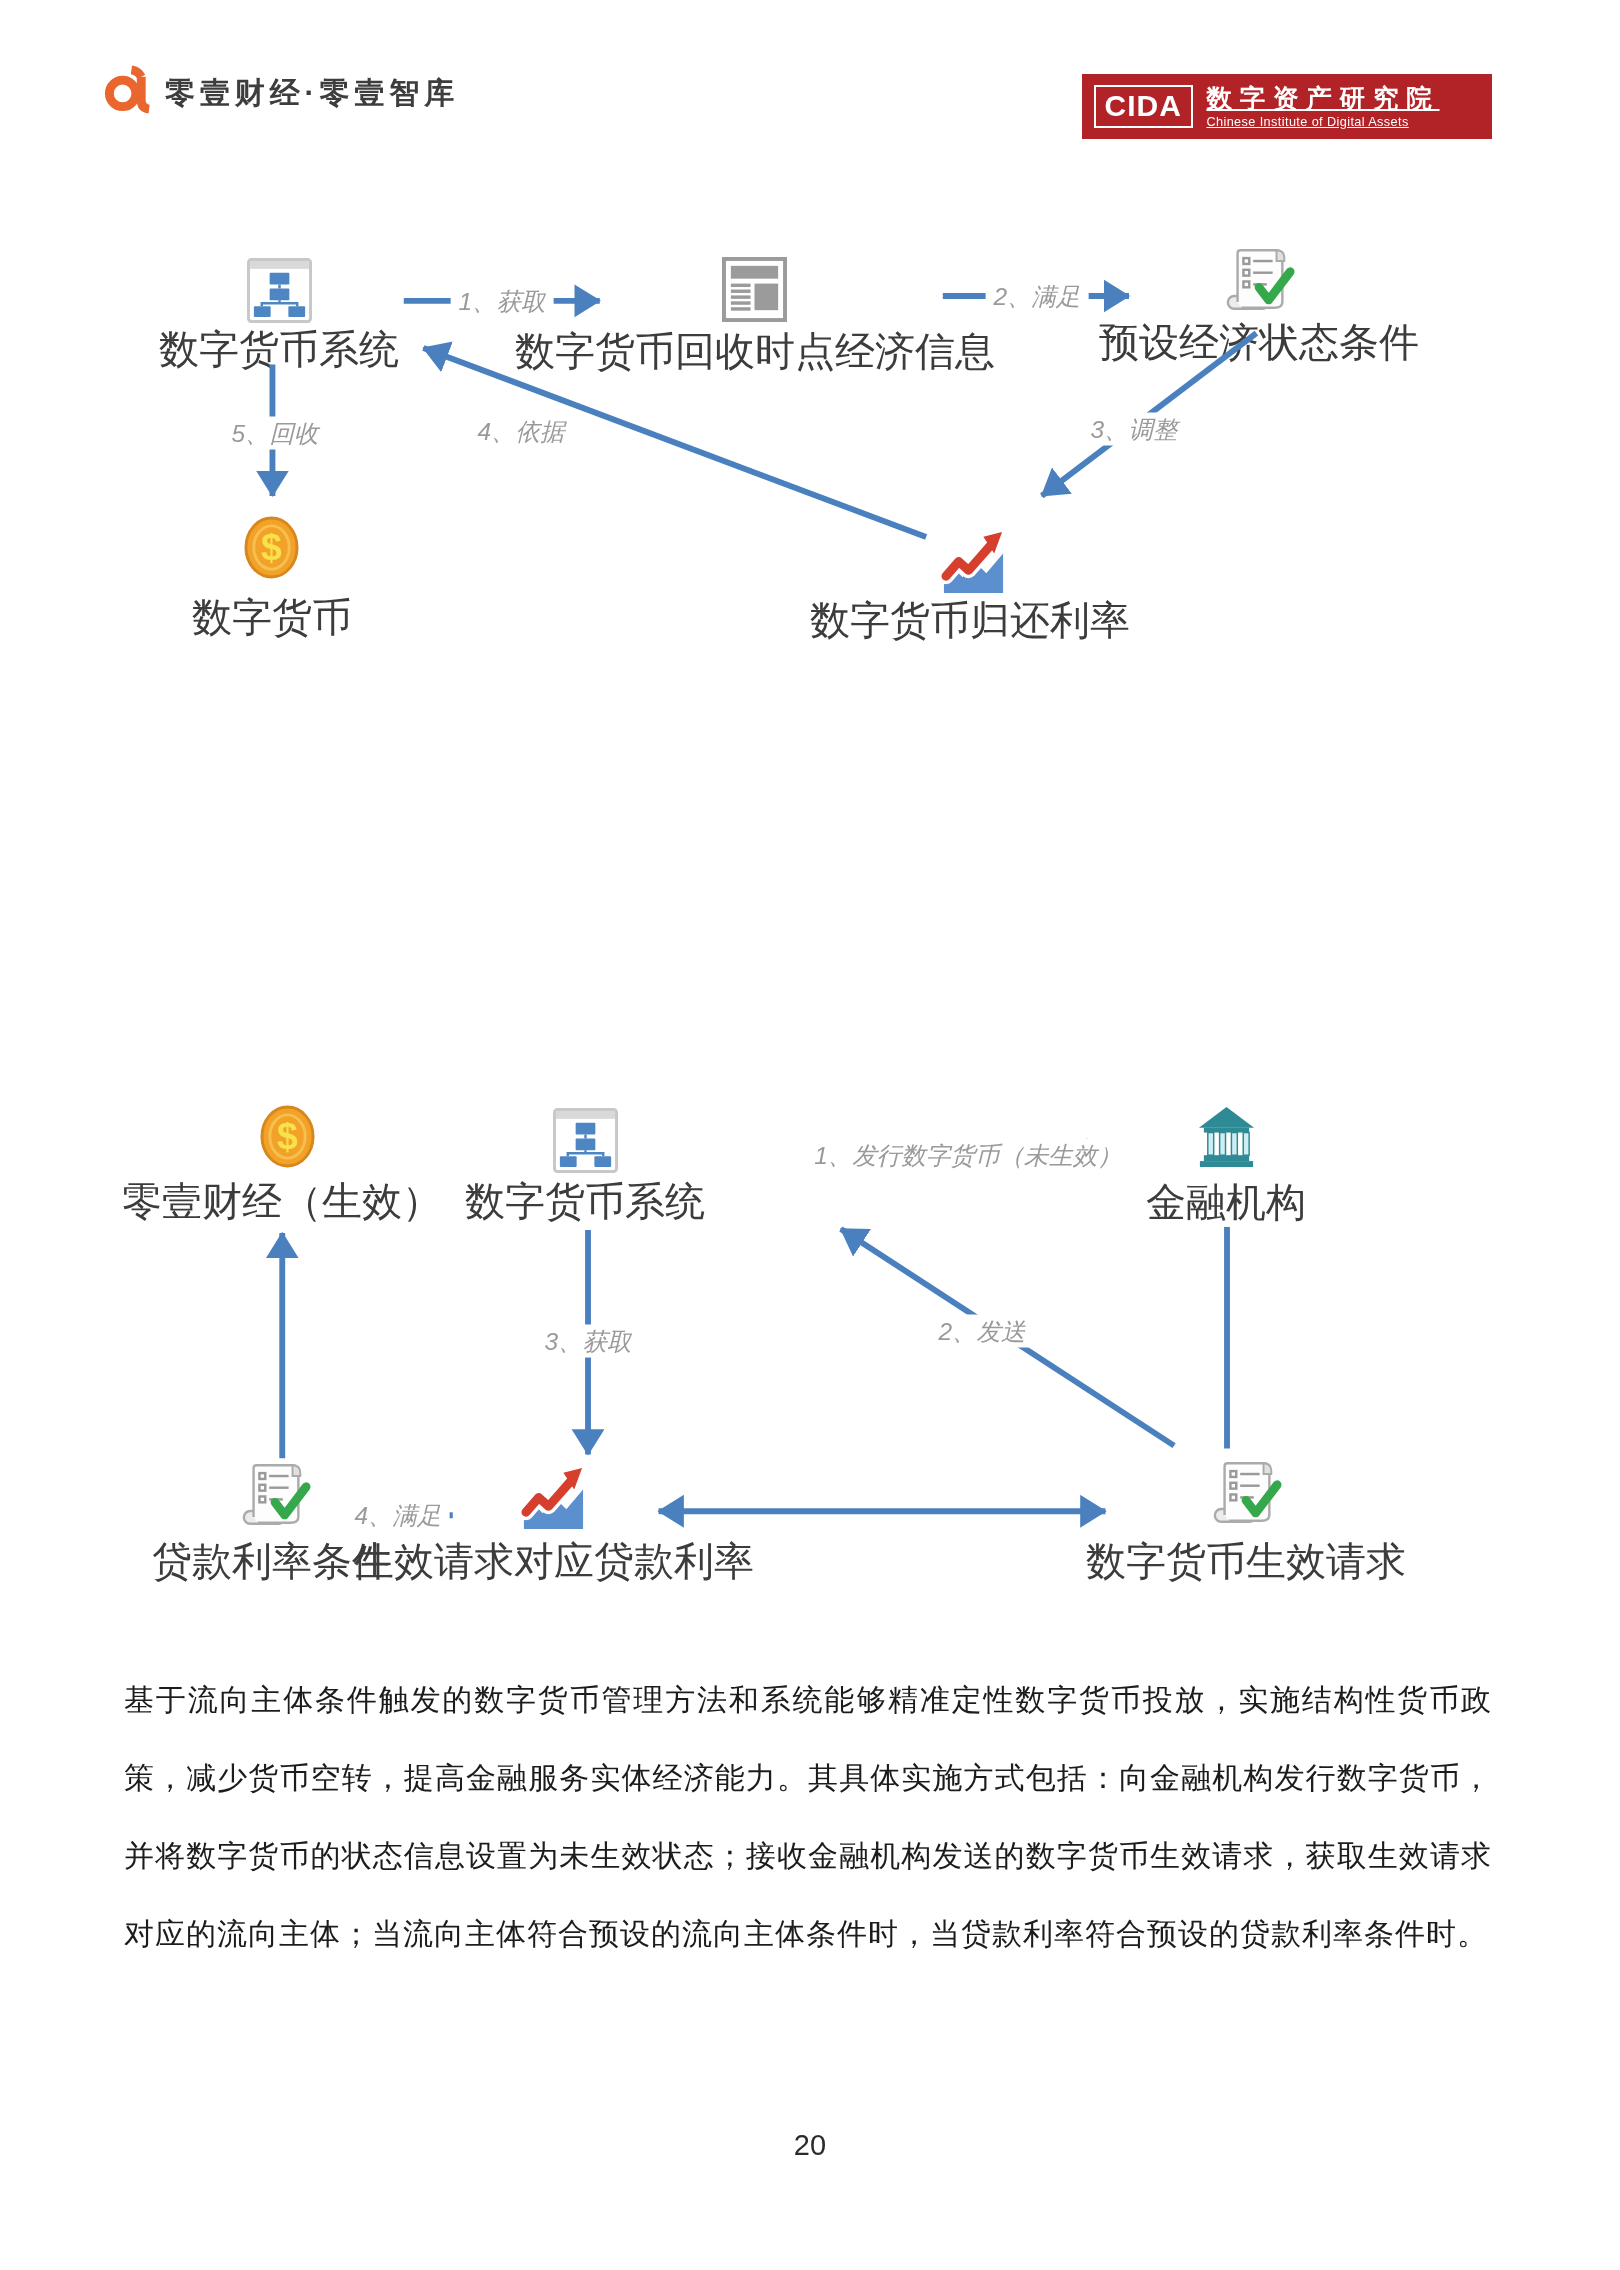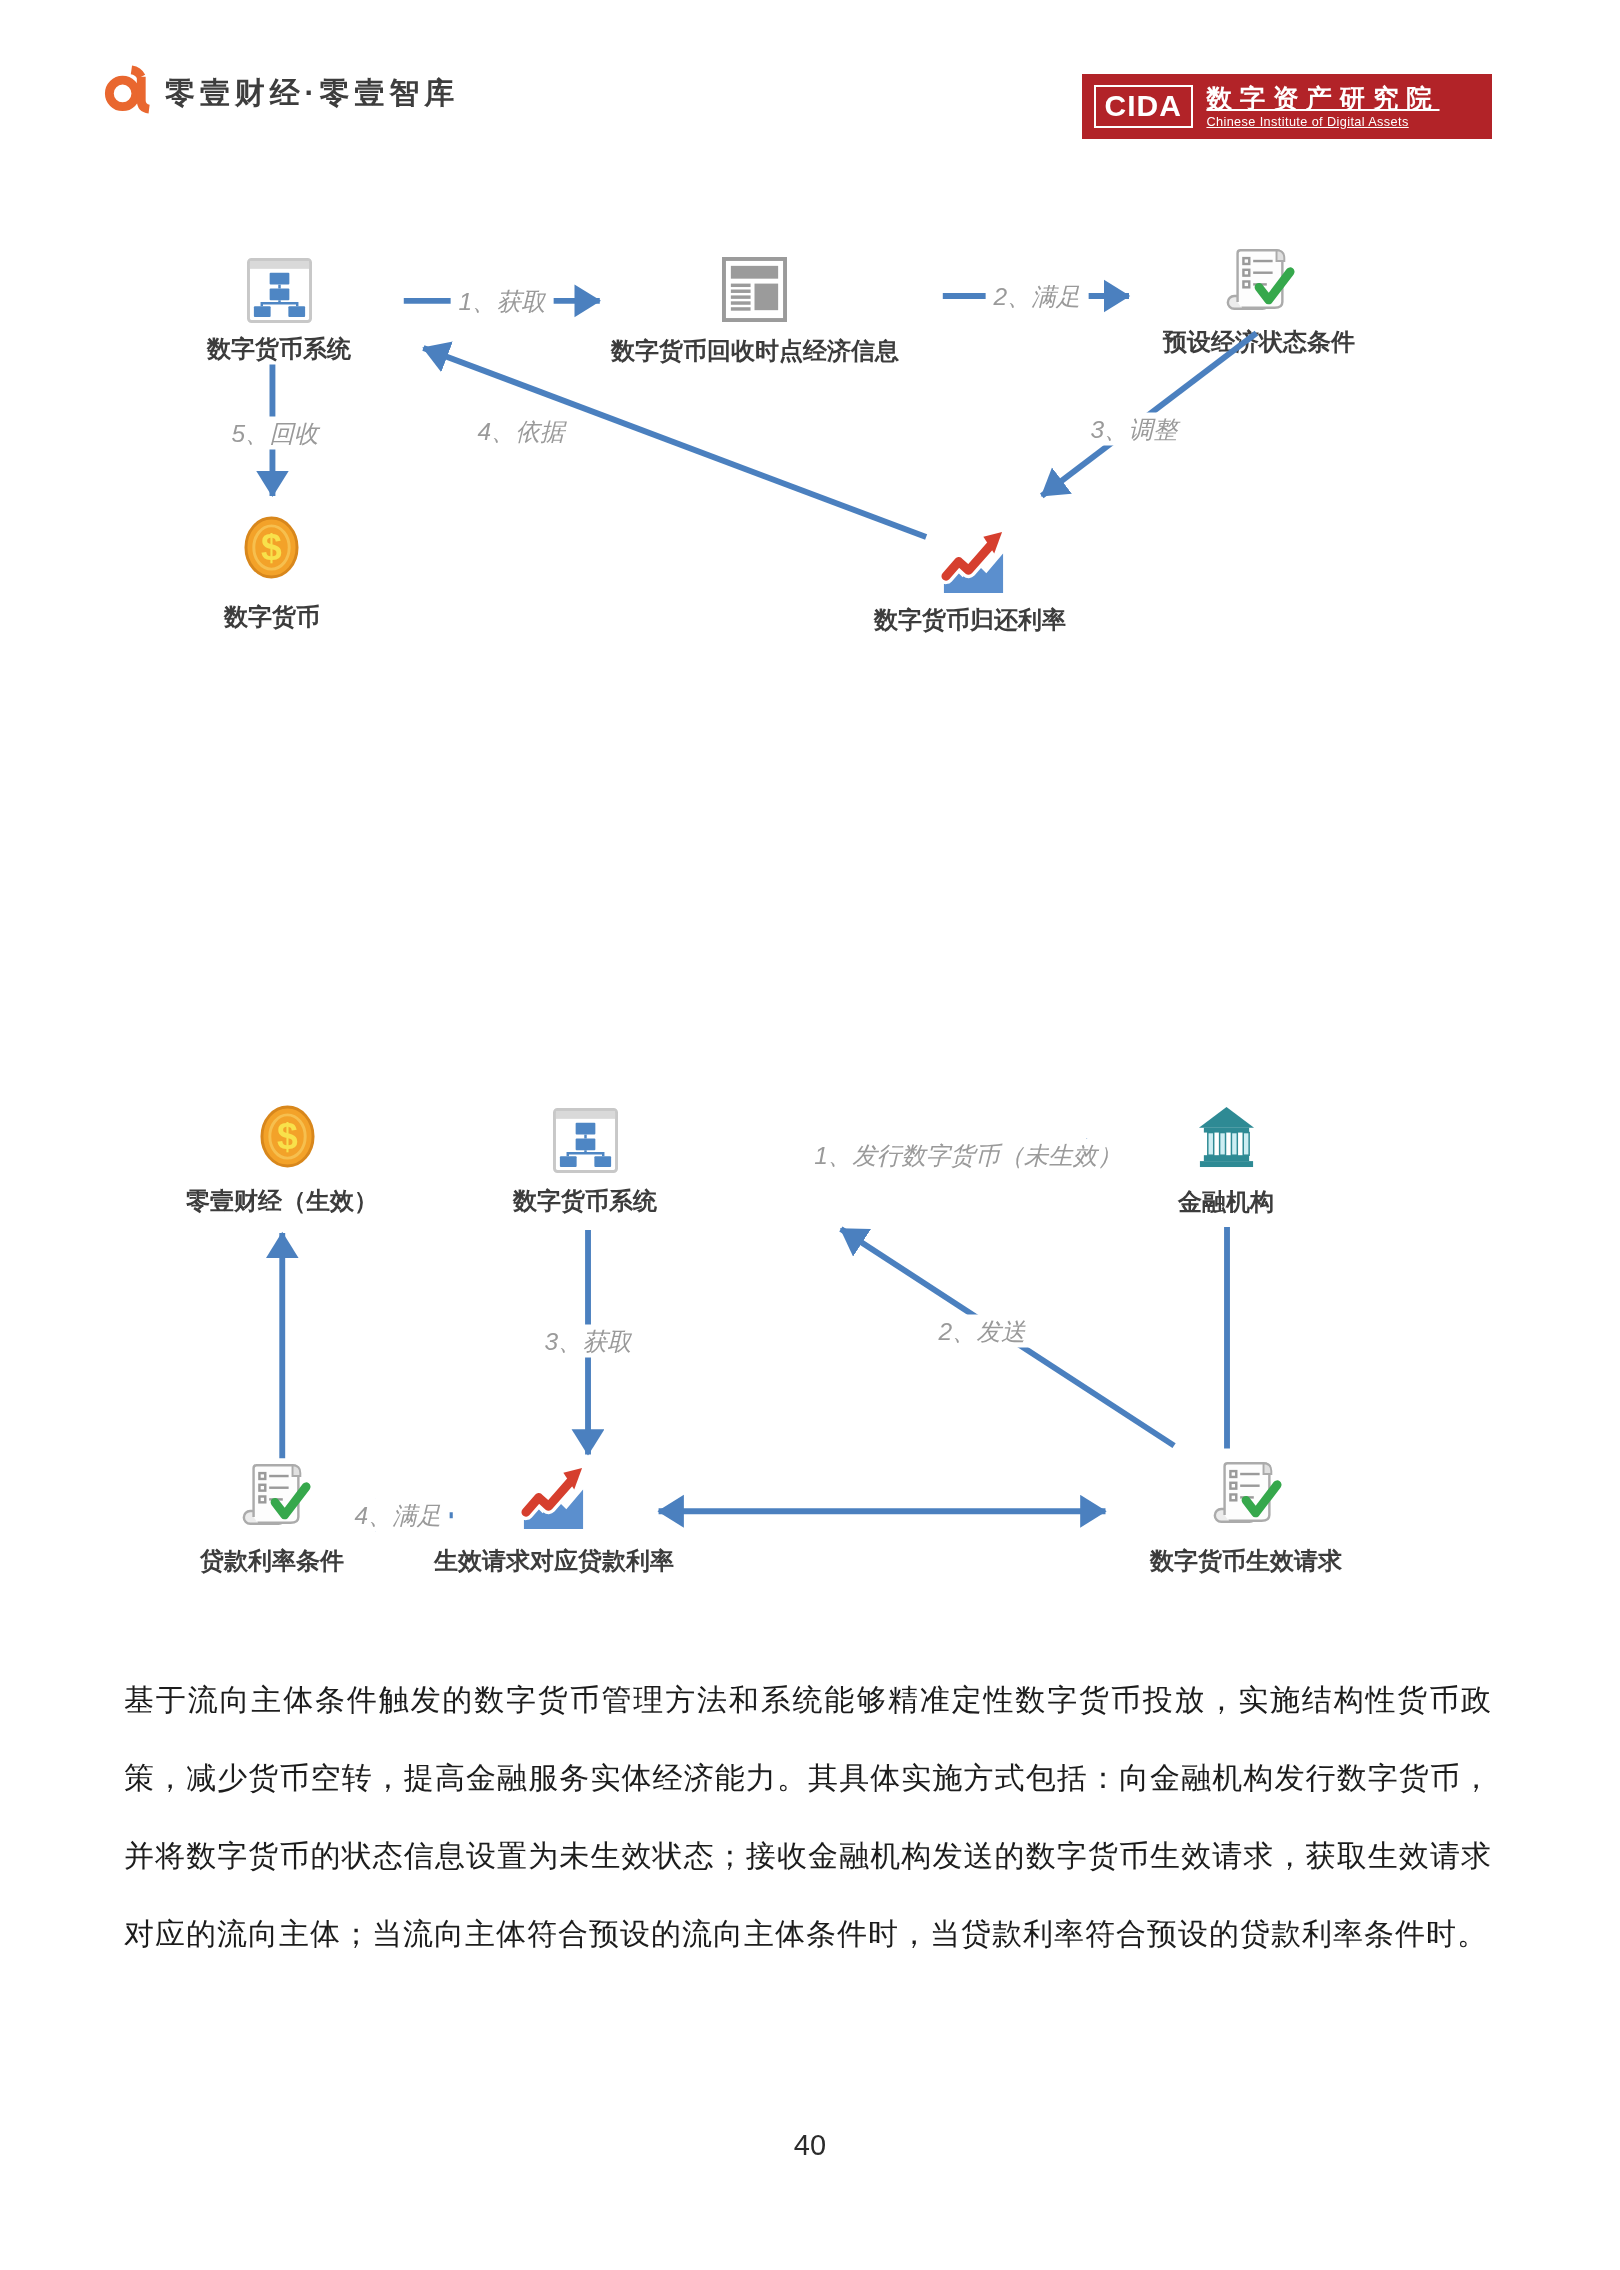--- a/index.html
+++ b/index.html
@@ -26,21 +26,21 @@
     border:2.9px solid #ffffff; color:#ffffff; font-weight:800;
     font-size:30px; letter-spacing:1px; padding:3.9px 8.8px 5.9px 8.8px; line-height:1;
   }
   .cida-right { margin-left:13.7px; color:#ffffff;text-decoration:underline; }
   .cida-cn { font-size:25.5px; font-weight:bold; letter-spacing:7.8px; line-height:1.1; white-space:nowrap; }
   .cida-en { font-size:12.7px; letter-spacing:0.4px; margin-top:2.9px; white-space:nowrap; }
   
   .icon { position:absolute; }
   .nlabel {
     position:absolute; transform:translate(-50%,-50%);
-    font-size:24px; color:#3c3c3c; white-space:nowrap; font-weight:700;
+    font-size:40px; color:#3c3c3c; white-space:nowrap; font-weight:400;
   }
   .elabel {
     position:absolute; transform:translate(-50%,-50%);
     font-size:24.5px; font-style:italic; color:#9a9a9a; white-space:nowrap;
     background:#ffffff; padding:0 7.8px; z-index:3;
   }
   .edges { position:absolute; left:0; pointer-events:none; z-index:1; }
   
   .para {
     position:absolute; left:124px; width:1368px;
@@ -252,16 +252,16 @@
   </svg>
   <div class="nlabel" style="left:1246px; top:1561px;">数字货币生效请求</div>
 
   <span class="elabel" style="left:968px;  top:1155px;">1、发行数字货币（未生效）</span>
   <span class="elabel" style="left:982px; top:1331px;">2、发送</span>
   <span class="elabel" style="left:588px;  top:1341px;">3、获取</span>
   <span class="elabel" style="left:398px;  top:1515px;">4、满足</span>
 
   <div class="para" style="top:1661px;">基于流向主体条件触发的数字货币管理方法和系统能够精准定性数字货币投放，实施结构性货币政策，减少货币空转，提高金融服务实体经济能力。其具体实施方式包括：向金融机构发行数字货币，并将数字货币的状态信息设置为未生效状态；接收金融机构发送的数字货币生效请求，获取生效请求对应的流向主体；当流向主体符合预设的流向主体条件时，当贷款利率符合预设的贷款利率条件时。</div>
 
-  <div class="pageno">40</div>
+  <div class="pageno">20</div>
 
 </div>
 
 
 </body></html>

